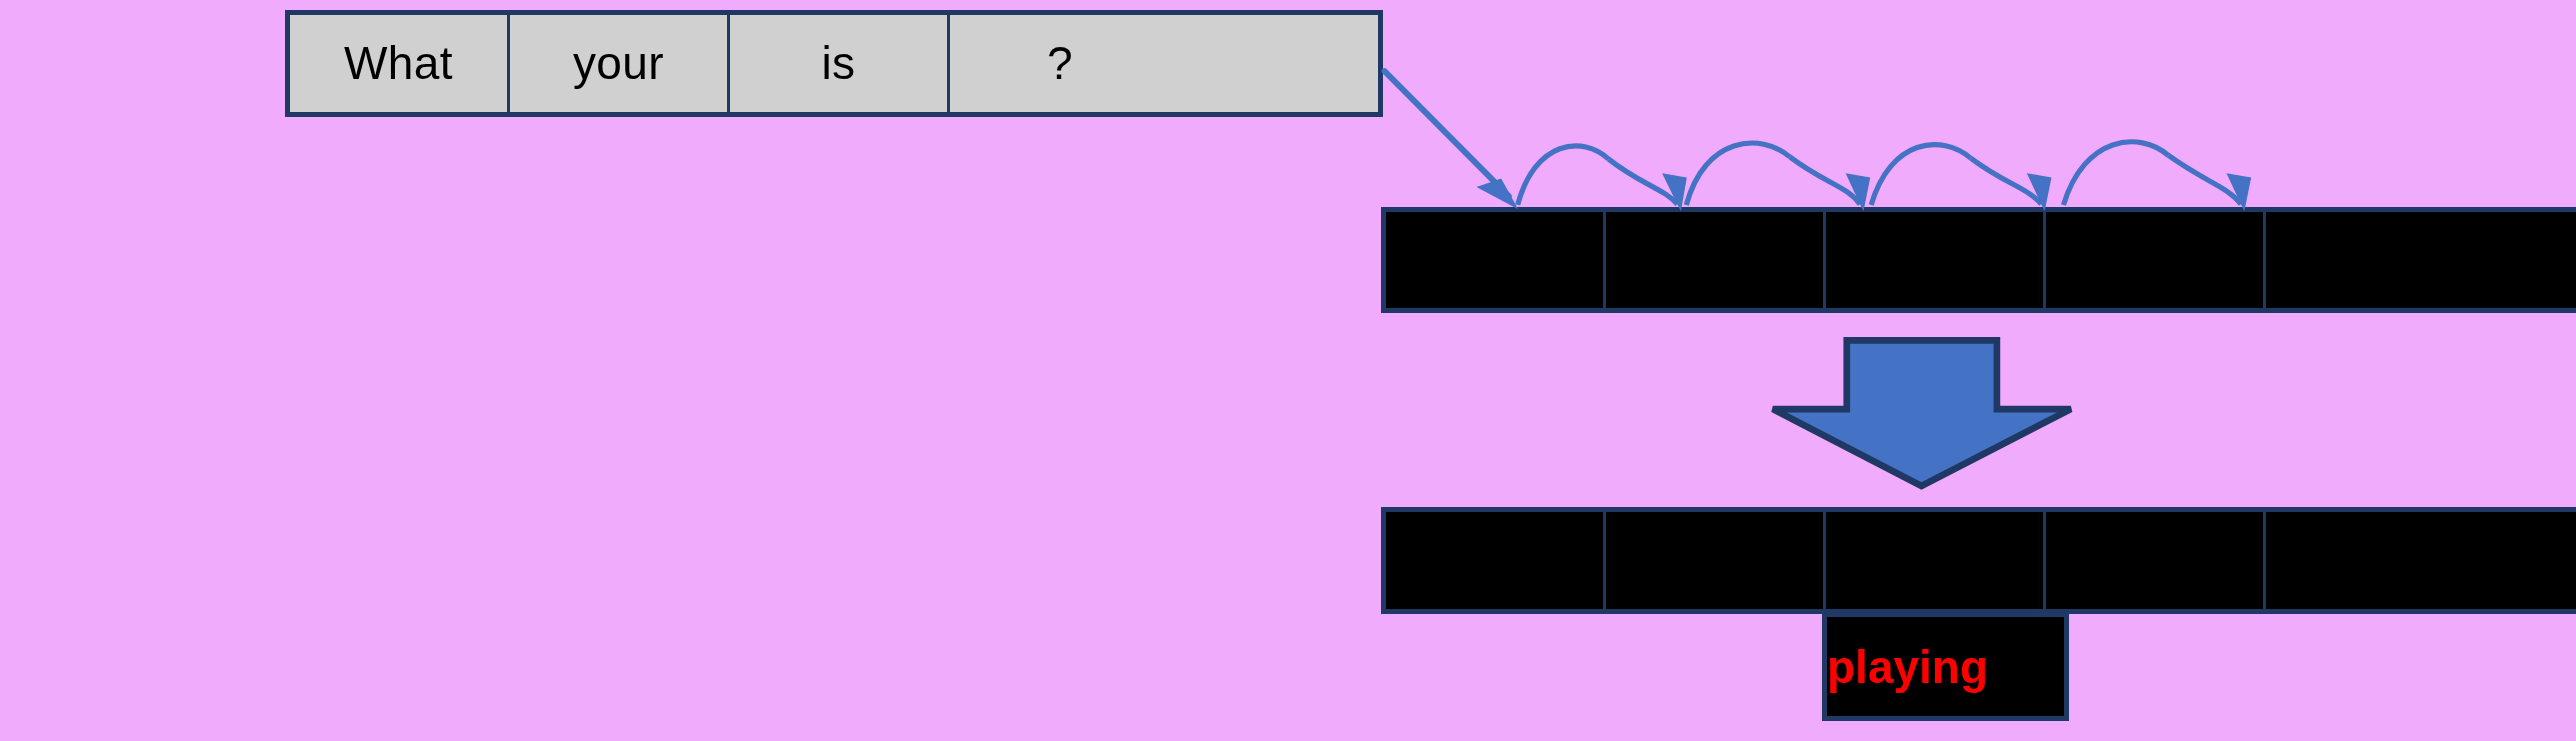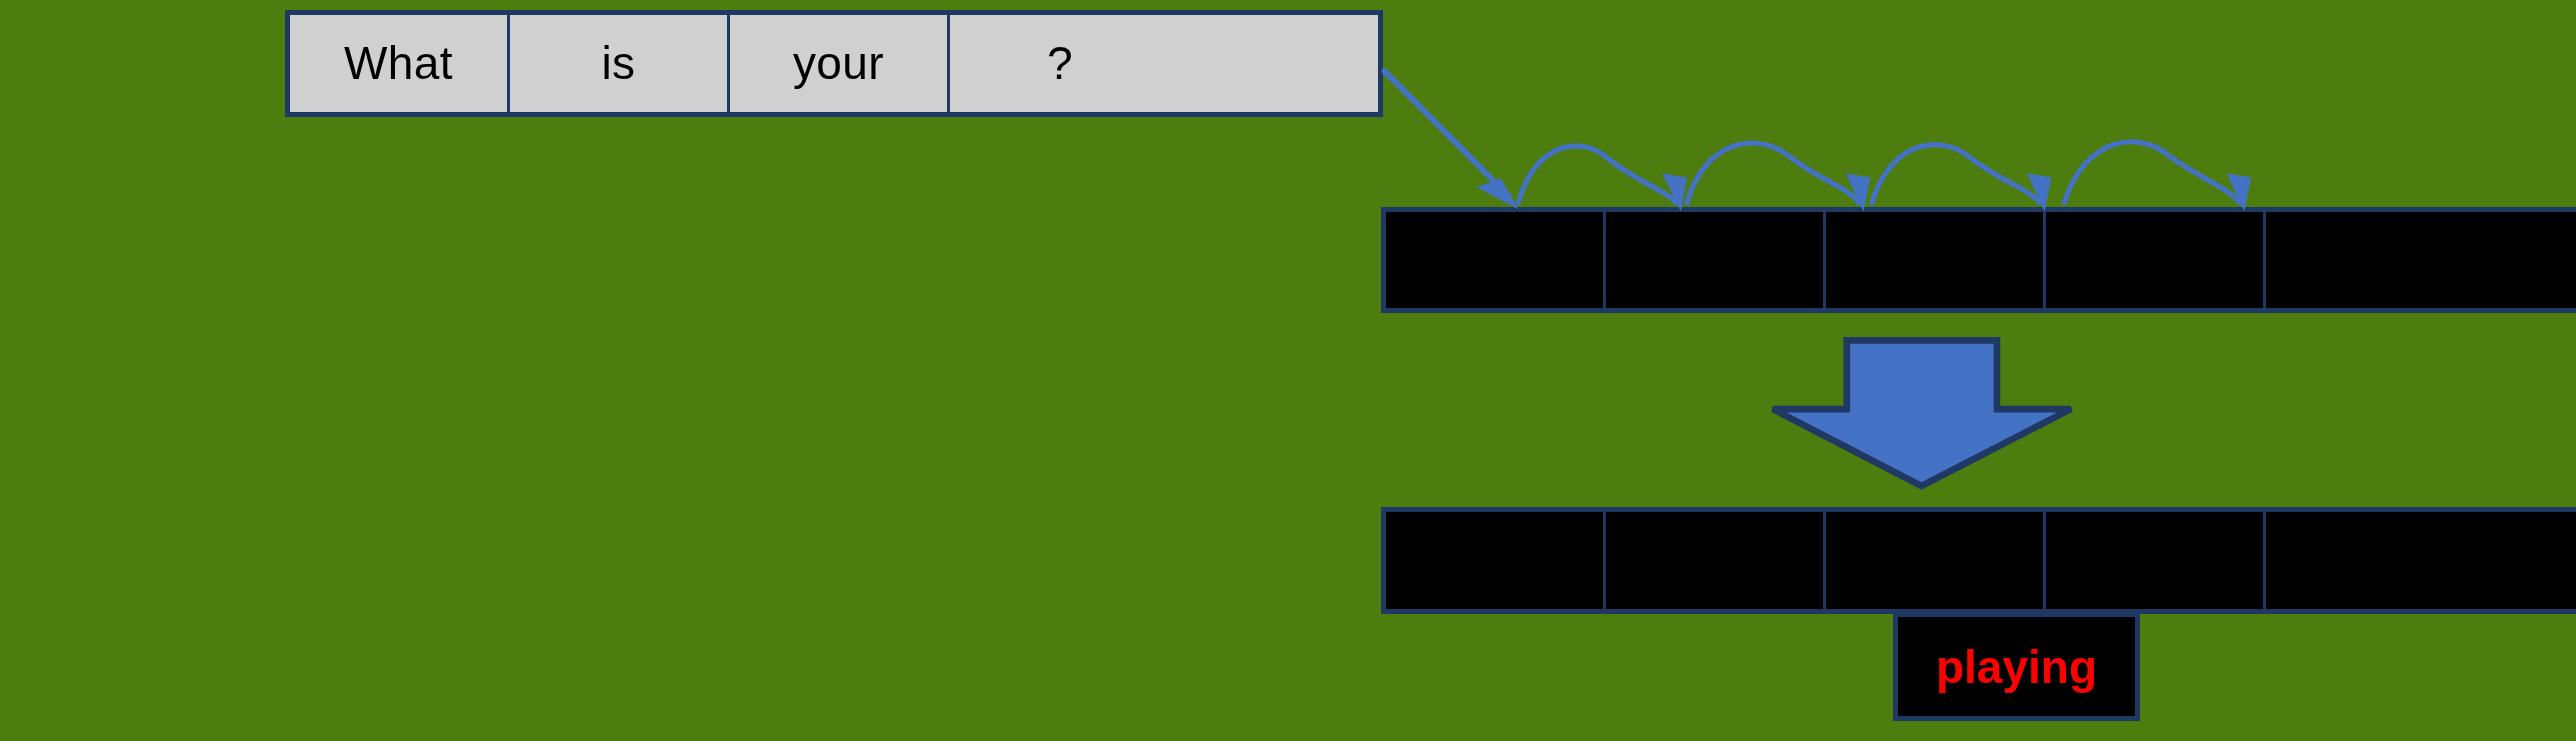--- a/index.html
+++ b/index.html
@@ -12,21 +12,21 @@
     height: 742px;
     position: relative;
     overflow: hidden;
     font-family: "Liberation Sans", sans-serif;
   }
   #stage {
     position: absolute;
     left: 0; top: 0;
     width: 2576px;
     height: 742px;
-    background: #4d7c0f;
+    background: #f0abfc;
   }
 
   
   .row {
     position: absolute;
     display: flex;
     box-sizing: border-box;
     border: 5.2px solid #1F3864;
   }
   .cell {
@@ -80,30 +80,30 @@
   }
   #decoder-row .cell {
     width: 221px;
     background: #000000;
   }
   #decoder-row .cell:last-child { width: 325px; }
 
   
   #output-box {
     position: absolute;
-    left: 1893px;
+    left: 1822px;
     top: 612px;
     width: 247px;
     height: 109px;
     box-sizing: border-box;
     border: 5.2px solid #1F3864;
     background: #000000;
     display: flex;
     align-items: center;
-    justify-content: center;
+    justify-content: flex-start;
   }
   #output-box .out-text {
     color: #FF0000;
     font-size: 46px;
     font-weight: bold;
     line-height: 1;
   }
 
   
   #arrow-layer {
@@ -117,24 +117,24 @@
 </head>
 <body>
 
 <div id="stage">
 
   <div class="row" id="input-row">
     <div class="cell">
       <span>What</span>
     </div>
     <div class="cell">
+      <span>your</span>
+    </div>
+    <div class="cell">
       <span>is</span>
-    </div>
-    <div class="cell">
-      <span>your</span>
     </div>
     <div class="cell">
       <span>?</span>
     </div>
   </div>
 
   <div class="row" id="encoder-row">
     <div class="cell">
       <span></span>
     </div>

